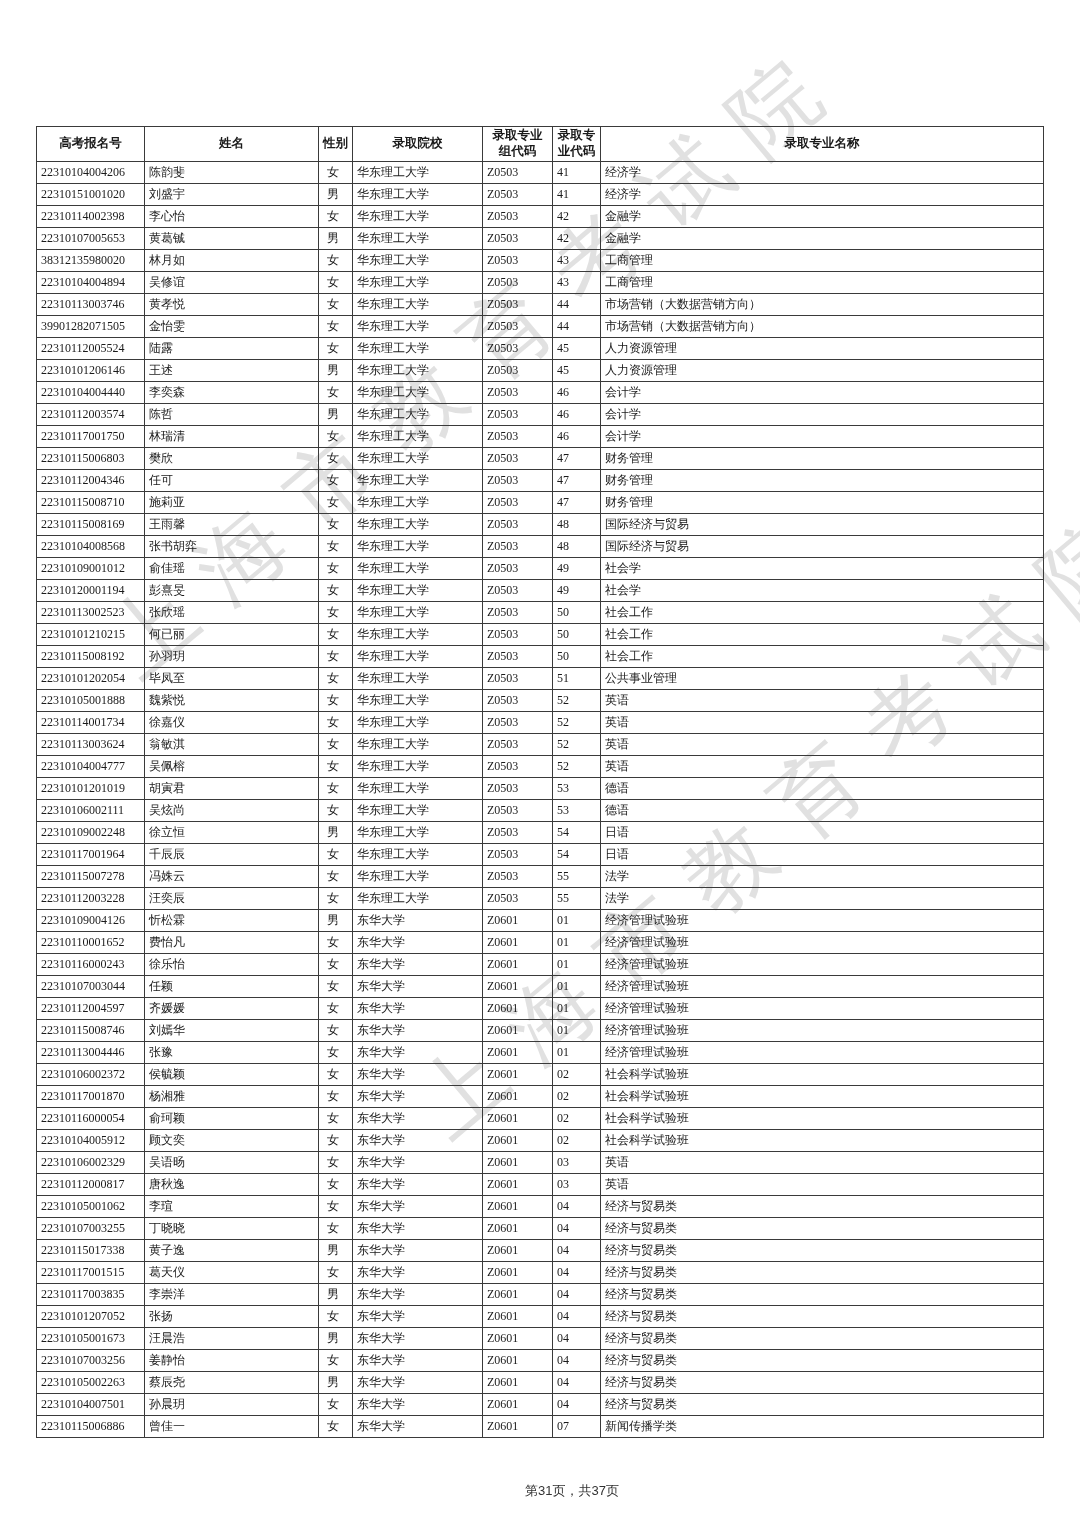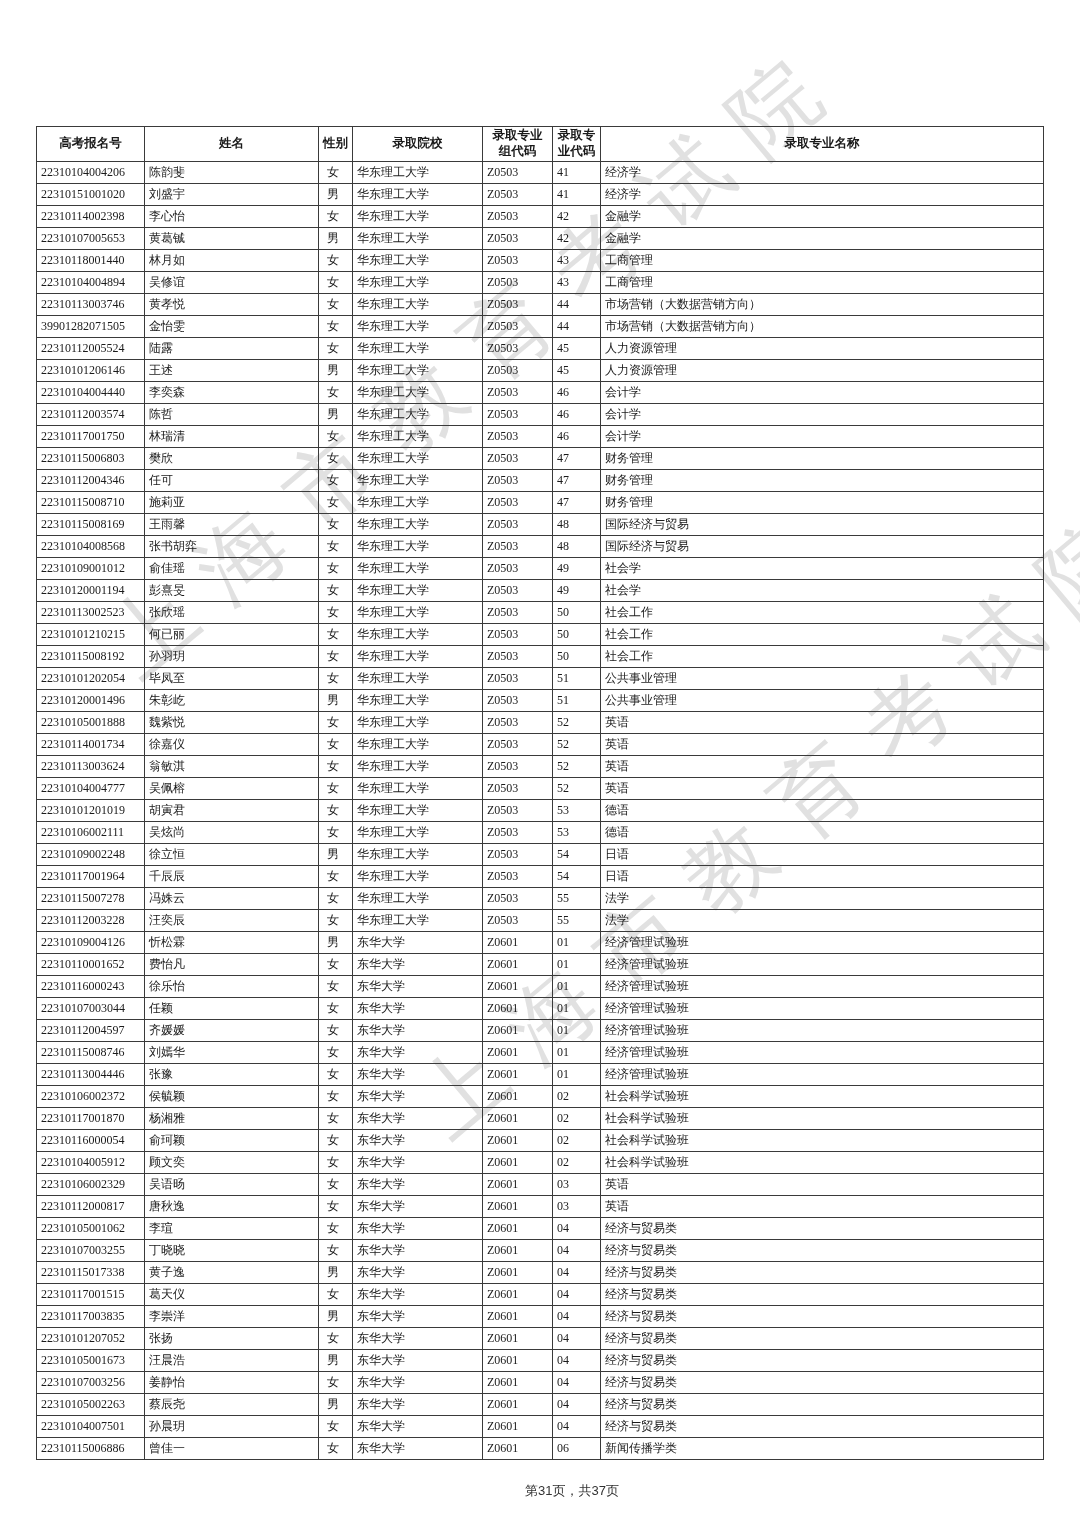--- a/index.html
+++ b/index.html
@@ -102,21 +102,21 @@
         <tr>
           <td class="col0">22310107005653</td>
           <td class="col1">黄葛铖</td>
           <td class="col2">男</td>
           <td class="col3">华东理工大学</td>
           <td class="col4">Z0503</td>
           <td class="col5">42</td>
           <td class="col6">金融学</td>
         </tr>
         <tr>
-          <td class="col0">22310118001440</td>
+          <td class="col0">38312135980020</td>
           <td class="col1">林月如</td>
           <td class="col2">女</td>
           <td class="col3">华东理工大学</td>
           <td class="col4">Z0503</td>
           <td class="col5">43</td>
           <td class="col6">工商管理</td>
         </tr>
         <tr>
           <td class="col0">22310104004894</td>
           <td class="col1">吴修谊</td>
@@ -282,29 +282,20 @@
         <tr>
           <td class="col0">22310101202054</td>
           <td class="col1">毕凤至</td>
           <td class="col2">女</td>
           <td class="col3">华东理工大学</td>
           <td class="col4">Z0503</td>
           <td class="col5">51</td>
           <td class="col6">公共事业管理</td>
         </tr>
         <tr>
-          <td class="col0">22310120001496</td>
-          <td class="col1">朱彰屹</td>
-          <td class="col2">男</td>
-          <td class="col3">华东理工大学</td>
-          <td class="col4">Z0503</td>
-          <td class="col5">51</td>
-          <td class="col6">公共事业管理</td>
-        </tr>
-        <tr>
           <td class="col0">22310105001888</td>
           <td class="col1">魏紫悦</td>
           <td class="col2">女</td>
           <td class="col3">华东理工大学</td>
           <td class="col4">Z0503</td>
           <td class="col5">52</td>
           <td class="col6">英语</td>
         </tr>
         <tr>
           <td class="col0">22310114001734</td>
@@ -593,20 +584,20 @@
           <td class="col4">Z0601</td>
           <td class="col5">04</td>
           <td class="col6">经济与贸易类</td>
         </tr>
         <tr>
           <td class="col0">22310115006886</td>
           <td class="col1">曾佳一</td>
           <td class="col2">女</td>
           <td class="col3">东华大学</td>
           <td class="col4">Z0601</td>
-          <td class="col5">06</td>
+          <td class="col5">07</td>
           <td class="col6">新闻传播学类</td>
         </tr>
       </tbody>
   </table>
 </div>
 
 <div class="footer">第31页，共37页</div>
 
 </body></html>

